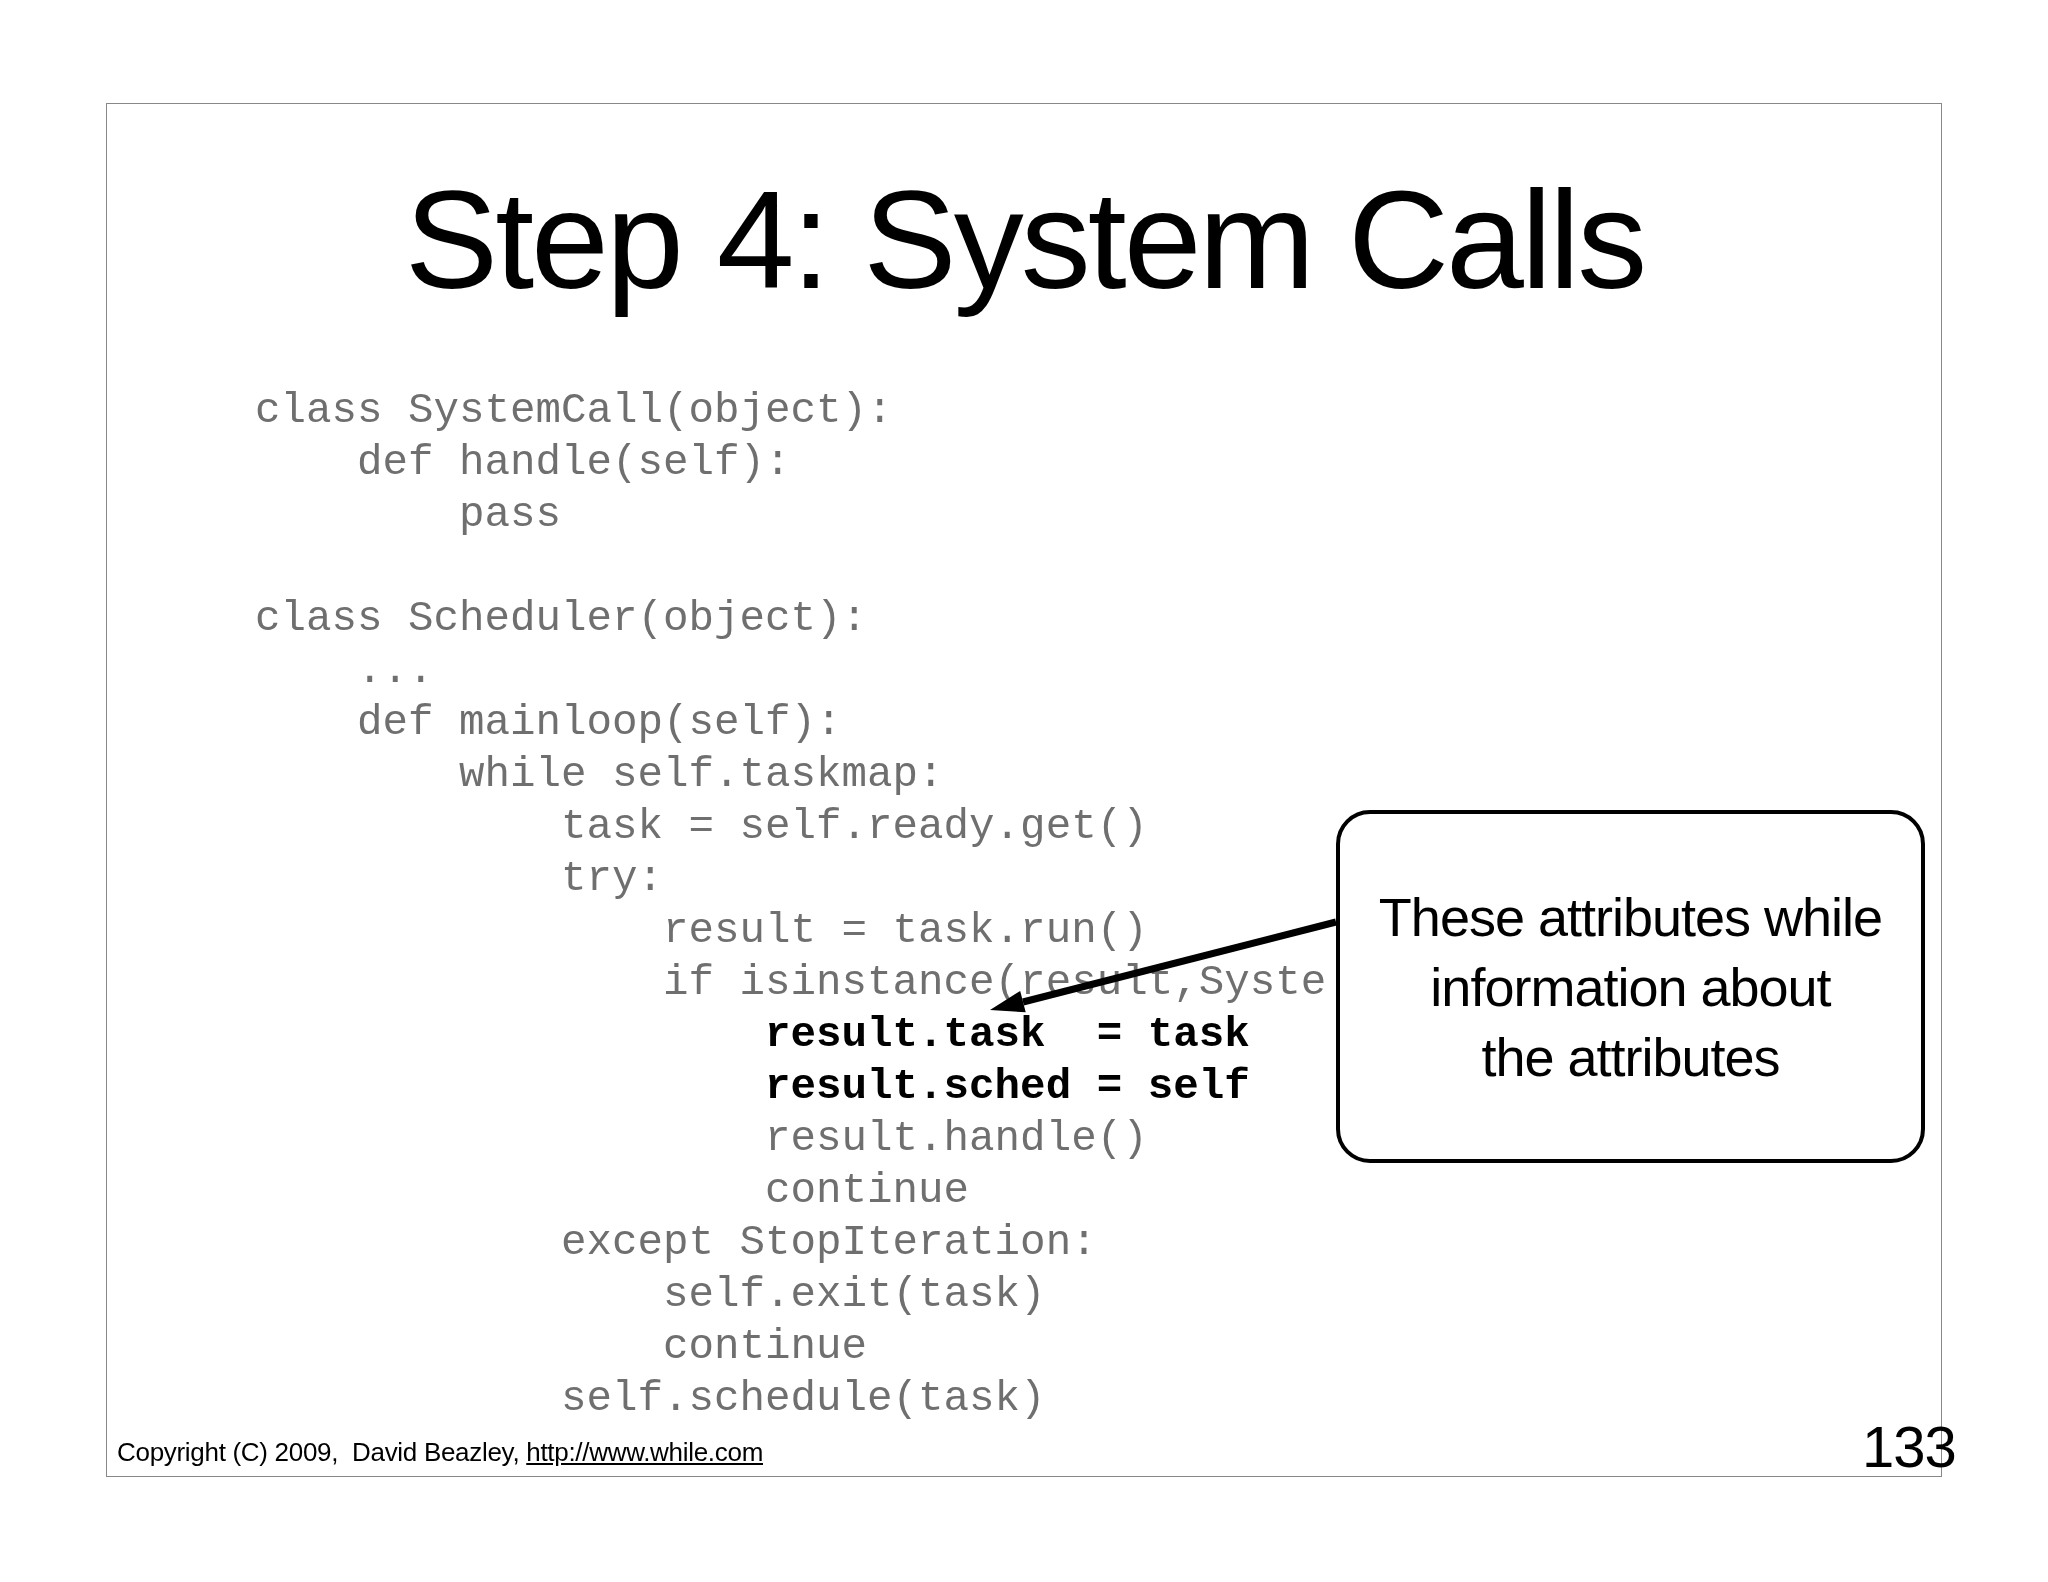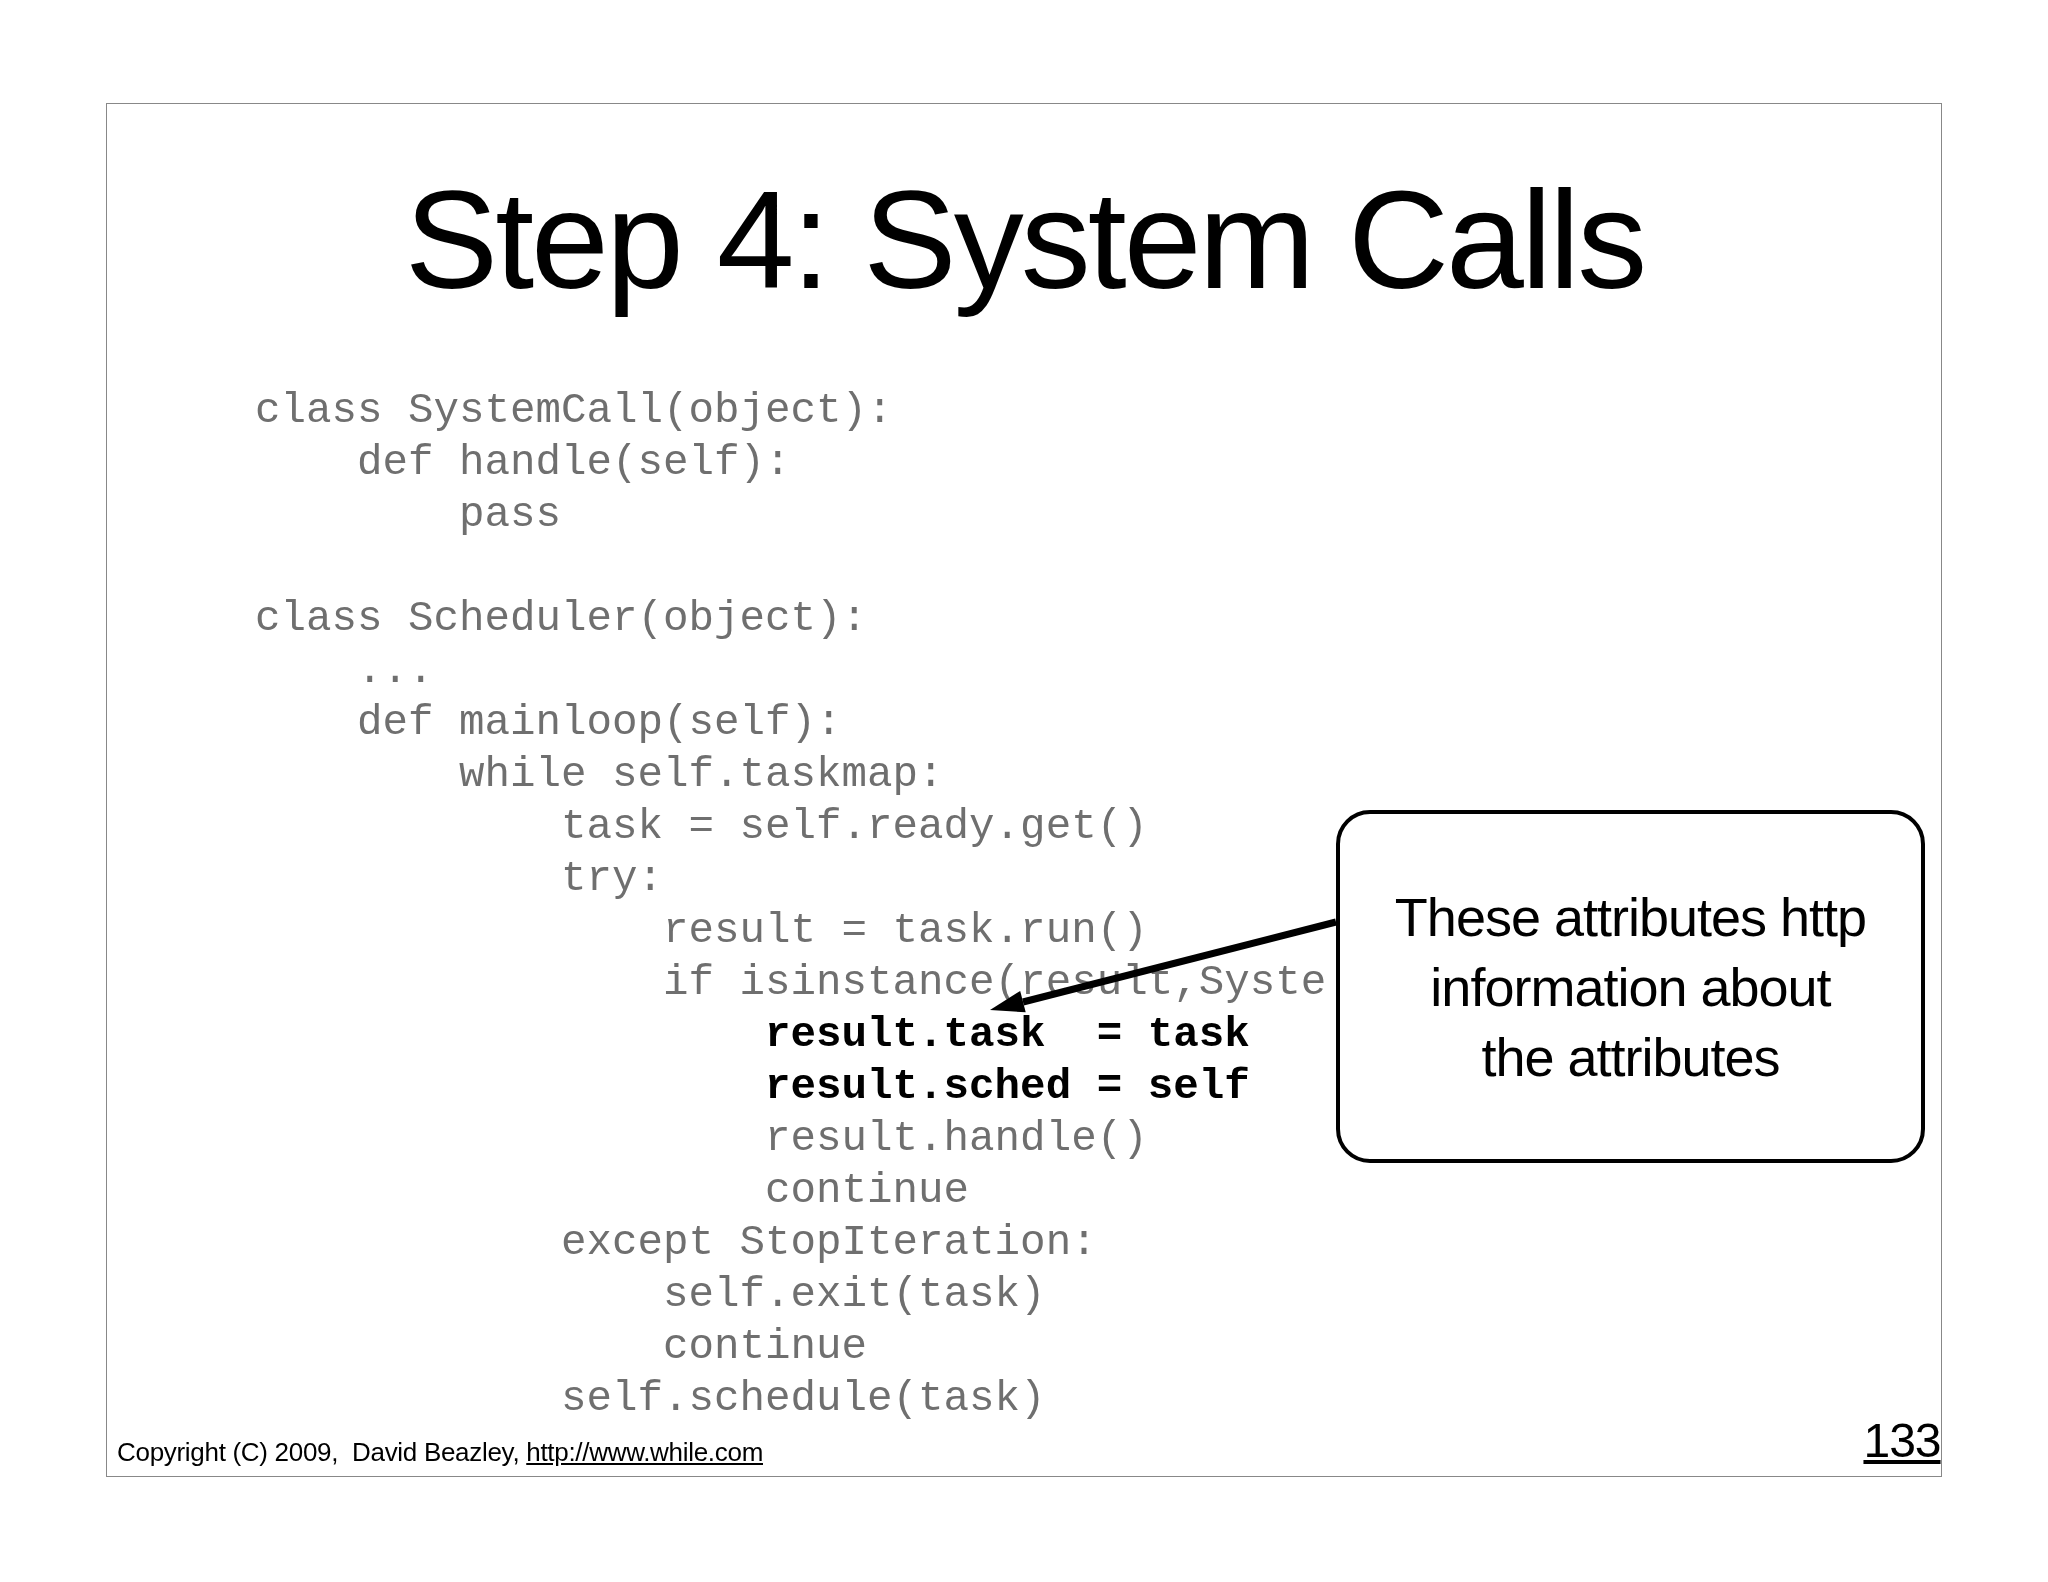--- a/index.html
+++ b/index.html
@@ -82,42 +82,41 @@
     font-size:26px;
     letter-spacing:-0.3px;
     color:var(--ink);
     white-space:pre;
   }
   .footer .url{text-decoration:underline;color:var(--ink);}
   .page-number{
     position:absolute;
     left:1862px;top:1413px;
     width:80px;
-    text-align:center;
-    font-size:48px;
+    text-align:right;
+    font-size:58px;
     letter-spacing:-1px;
     color:var(--ink);
-    text-decoration:underline;
   }
 </style>
 </head>
 <body>
 
 <div class="slide"></div>
 
 <div class="title">Step 4: System Calls</div>
 
 <pre class="code"><div class="code-line">class SystemCall(object):</div><div class="code-line">    def handle(self):</div><div class="code-line">        pass</div><div class="code-line">&nbsp;</div><div class="code-line">class Scheduler(object):</div><div class="code-line">    ...</div><div class="code-line">    def mainloop(self):</div><div class="code-line">        while self.taskmap:</div><div class="code-line">            task = self.ready.get()</div><div class="code-line">            try:</div><div class="code-line">                result = task.run()</div><div class="code-line">                if isinstance(result,Syste</div><div class="code-line bold">                    result.task  = task</div><div class="code-line bold">                    result.sched = self</div><div class="code-line">                    result.handle()</div><div class="code-line">                    continue</div><div class="code-line">            except StopIteration:</div><div class="code-line">                self.exit(task)</div><div class="code-line">                continue</div><div class="code-line">            self.schedule(task)</div></pre>
 
 <svg class="arrow-svg" viewBox="0 0 420 150" xmlns="http://www.w3.org/2000/svg">
   <line x1="396" y1="42" x2="83" y2="122" stroke="#000000" stroke-width="7"></line>
   <polygon points="50,130 80.2,110.9 85.7,132.3" fill="#000000"></polygon>
 </svg>
 
 <div class="callout">
-    <div>These attributes http</div>
+    <div>These attributes while</div>
     <div>information about</div>
     <div>the attributes</div>
   </div>
 
 <div class="footer"><span>Copyright (C) 2009,  David Beazley, </span><span class="url">http://www.while.com</span></div>
 
 <div class="page-number">133</div>
 
 </body></html>

